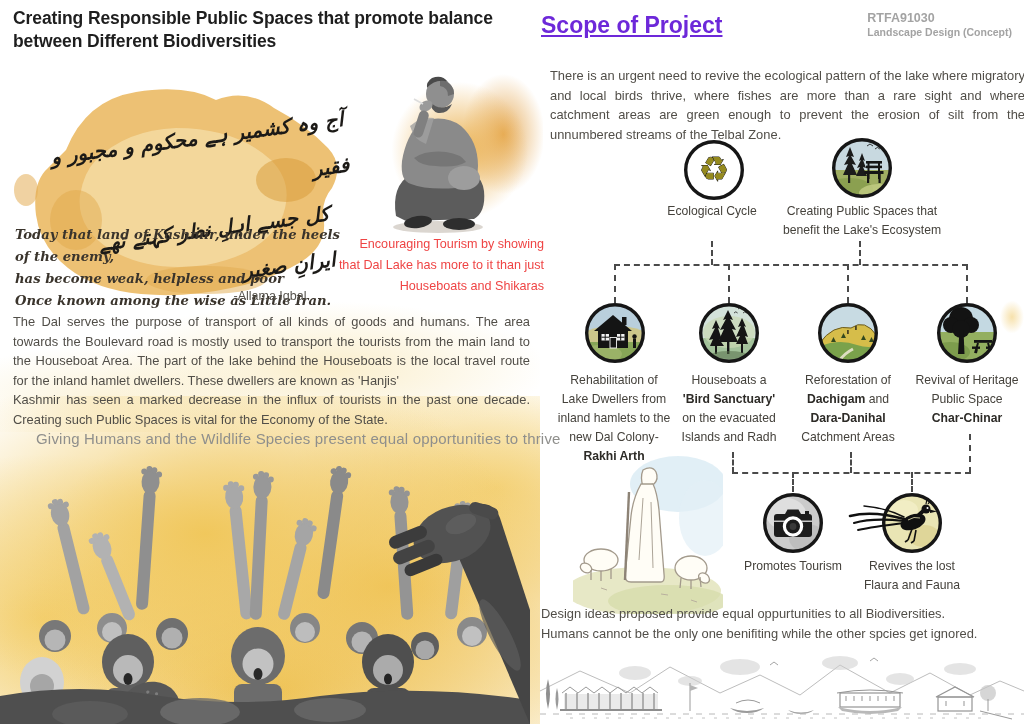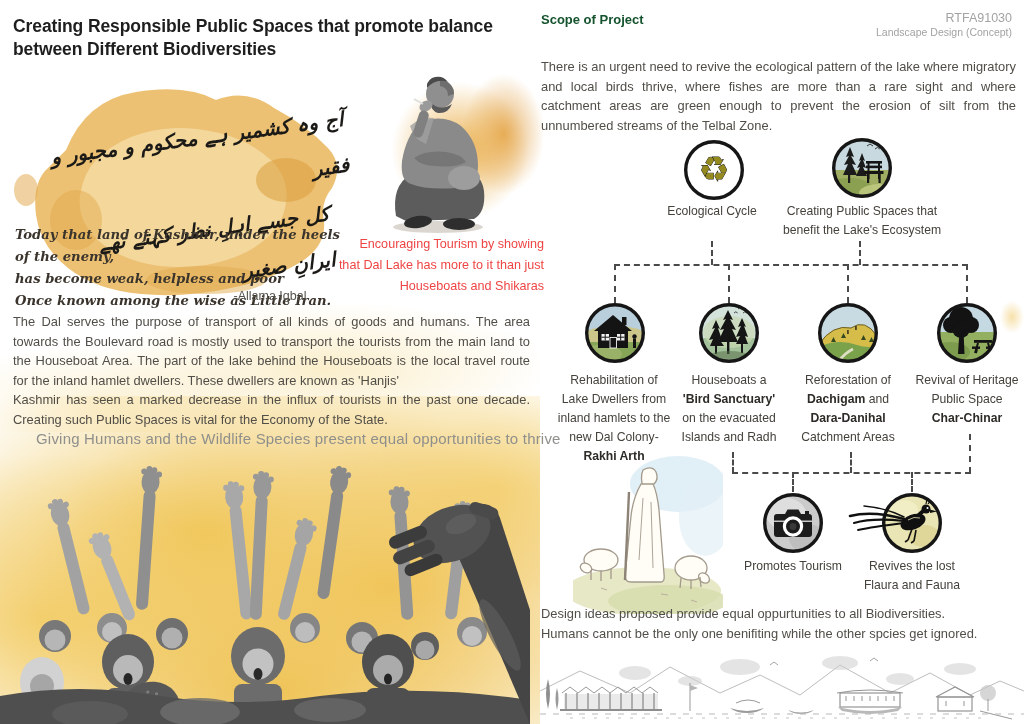--- a/index.html
+++ b/index.html
@@ -1,21 +1,21 @@
 <!DOCTYPE html>
 <html><head>
 <meta charset="utf-8">
 <style>
   html,body{margin:0;padding:0;background:#fff;}
   .poster{position:relative;width:1024px;height:724px;background:#ffffff;overflow:hidden;
           font-family:"Liberation Sans",sans-serif;}
   .abs{position:absolute;}
   .title{font-weight:bold;font-size:17.5px;line-height:1.32;color:#1e1e1e;letter-spacing:-0.1px;}
-  .scope-title{font-weight:bold;font-size:13px;color:#14532d;}
-  .code{font-weight:normal;font-size:12.5px;color:#a3a3a3;text-align:right;line-height:1.3;}
+  .scope-title{font-weight:bold;font-size:23px;color:#6d28d9;text-decoration:underline;}
+  .code{font-weight:bold;font-size:12.5px;color:#a3a3a3;text-align:left;line-height:1.3;}
   .code .sub{font-size:10.5px;display:block;}
   .body-text{font-size:12.9px;line-height:19.5px;color:#514e48;text-align:justify;}
   .caption{font-size:12.6px;line-height:21px;color:#ef4444;text-align:right;}
   .quote{font-family:"DejaVu Serif",serif;font-style:italic;font-weight:bold;
          font-size:13.2px;line-height:22px;color:#3a342c;}
   .attrib{font-size:12.5px;color:#55524c;text-align:center;}
   .highlight{font-size:15px;color:#8f8f8c;letter-spacing:.2px;}
   .urdu{font-family:"DejaVu Sans",sans-serif;direction:rtl;font-size:20px;font-weight:bold;
         font-style:italic;color:#1c1a17;transform:rotate(-7.5deg);transform-origin:right top;
         text-align:right;line-height:46px;}
@@ -55,21 +55,21 @@
                Q145,203 105,180 Q70,158 74,125 Q78,102 90,90 Z" fill="#f4dda8" opacity=".75"></path>
       <ellipse cx="280" cy="110" rx="30" ry="22" fill="#d89a36" opacity=".5"></ellipse>
       <ellipse cx="70" cy="150" rx="26" ry="30" fill="#dfa648" opacity=".45"></ellipse>
       <ellipse cx="200" cy="210" rx="60" ry="14" fill="#e2ab50" opacity=".5"></ellipse>
       <ellipse cx="20" cy="120" rx="12" ry="16" fill="#e3ad55" opacity=".55"></ellipse>
     </svg>
     <div class="abs wash-man" style="left:345px;top:52px;width:198px;height:205px"></div>
     <div class="abs wash-pale" style="left:0;top:292px;width:540px;height:140px"></div>
     <div class="abs wash-yellow" style="left:0;top:396px;width:540px;height:328px"></div>
 
-    <h1 class="abs title" style="left:13px;top:15px;width:522px;margin:0">Creating Responsible Public Spaces that promote balance between Different Biodiversities</h1>
+    <h1 class="abs title" style="left:13px;top:7px;width:522px;margin:0">Creating Responsible Public Spaces that promote balance between Different Biodiversities</h1>
 
     <div class="abs urdu" style="left:40px;top:96px;width:300px">
       <span>آج وہ کشمیر ہے محکوم و مجبور و فقیر</span>
       <span class="l2">کل جسے اہلِ نظر کہتے تھے ایرانِ صغیر</span>
     </div>
 
     <svg class="abs" style="left:366px;top:66px" width="142" height="170" viewBox="0 0 142 170">
       <ellipse cx="72" cy="161" rx="45" ry="6" fill="rgba(90,70,40,.22)"></ellipse>
       <path d="M30,150 Q25,120 45,108 Q60,98 85,100 Q115,102 118,125 Q120,146 108,153 L40,155 Z" fill="#5c5c5c"></path>
       <path d="M55,55 Q40,70 36,95 Q34,115 45,118 Q60,124 90,122 Q112,120 112,100 Q112,75 95,60 Q80,48 55,55 Z" fill="#8a8a8a"></path>
@@ -244,21 +244,21 @@
 
   <section>
 
     <h2 class="abs scope-title" style="left:541px;top:12px;margin:0">Scope of Project</h2>
 
     <div class="abs code" style="right:12px;top:10px">
       <span>RTFA91030</span>
       <span class="sub">Landscape Design (Concept)</span>
     </div>
 
-    <p class="abs body-text" style="left:541px;top:57px;width:475px;margin:0">There is an urgent need to revive the ecological pattern of the lake where migratory and local birds thrive, where fishes are more than a rare sight and where catchment areas are green enough to prevent the erosion of silt from the unnumbered streams of the Telbal Zone.</p>
+    <p class="abs body-text" style="left:541px;top:57px;width:475px;margin:9px">There is an urgent need to revive the ecological pattern of the lake where migratory and local birds thrive, where fishes are more than a rare sight and where catchment areas are green enough to prevent the erosion of silt from the unnumbered streams of the Telbal Zone.</p>
 
     <div class="abs wash-leaf" style="left:995px;top:295px;width:34px;height:44px"></div>
 
     <div class="abs node" style="left:683px;top:139px">
       <svg width="62" height="62" viewBox="0 0 62 62">
         <circle cx="31" cy="31" r="28" fill="#ffffff"></circle>
         <text x="31" y="42" text-anchor="middle" font-size="34" font-family="DejaVu Sans" fill="#958a1e" stroke="#161616" stroke-width="0.9" paint-order="stroke">♻</text>
         <circle cx="31" cy="31" r="28.3" fill="none" stroke="#161616" stroke-width="3.4"></circle>
       </svg>
     </div>

